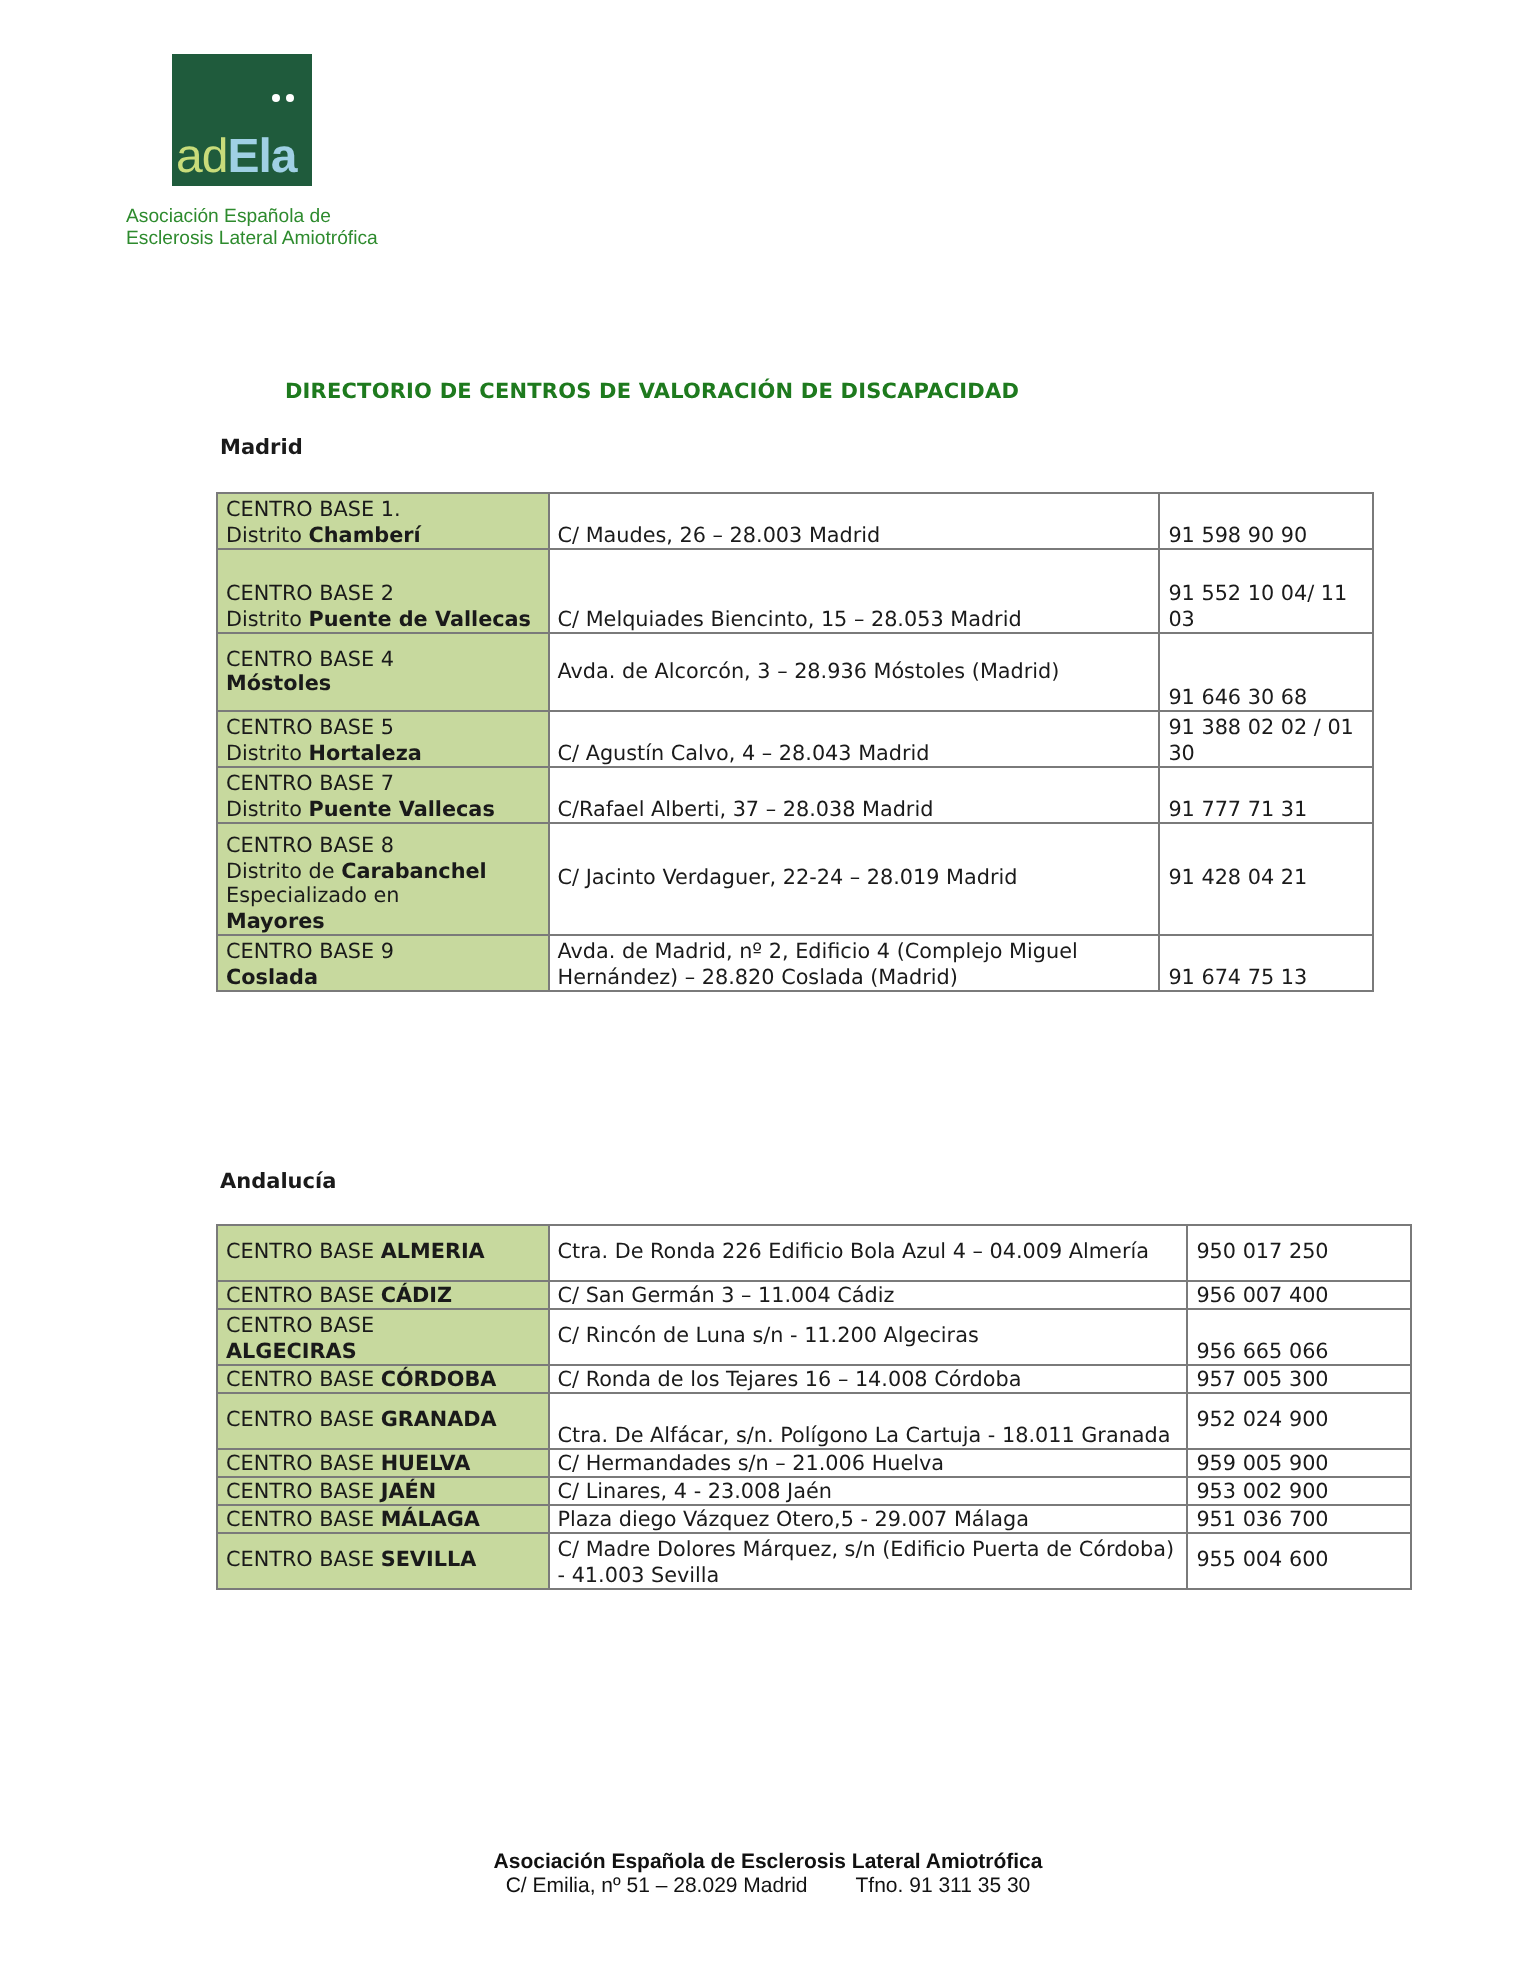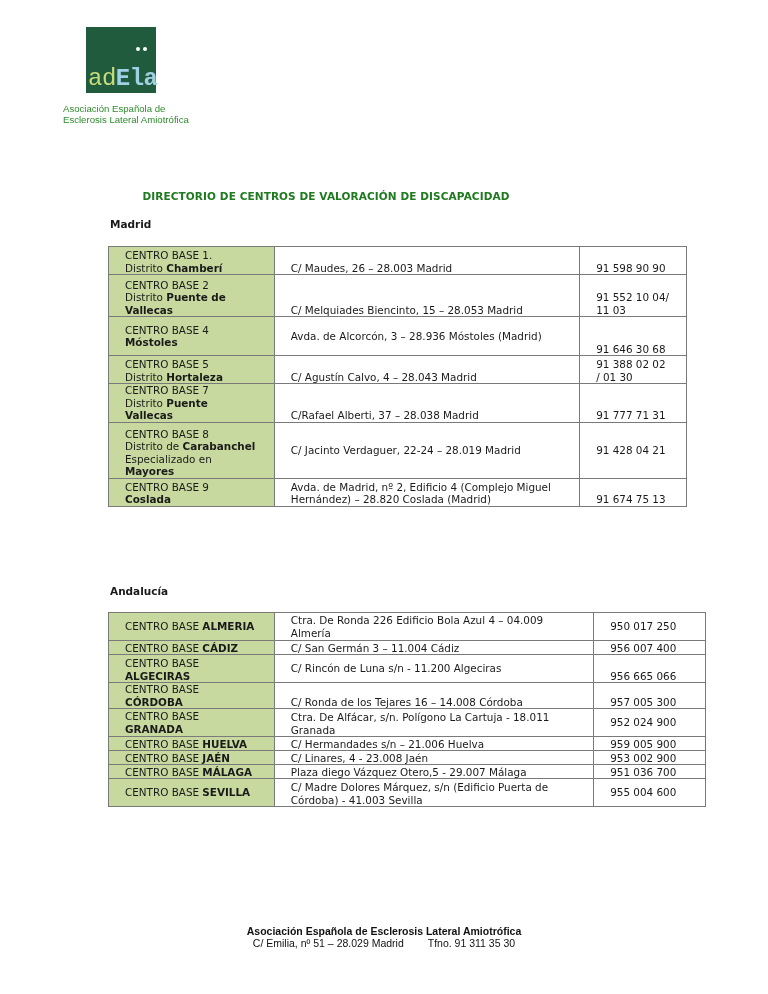--- a/index.html
+++ b/index.html
@@ -1,29 +1,29 @@
 <!DOCTYPE html>
 <html><head>
 <meta charset="utf-8">
 <style>
   html, body { margin: 0; padding: 0; background: #ffffff; }
   body { width: 768px; height: 994px; position: relative; overflow: hidden;
          font-family: "DejaVu Sans", sans-serif; color: #1a1a1a; }
   .logo-box { position: absolute; left: 86px; top: 27px; width: 70px; height: 66px; background: #1f5b3c; }
   .logo-dots { position: absolute; right: 9px; top: 9px; }
   .logo-dots span { display: inline-block; width: 4px; height: 4px; border-radius: 50%; background: #ffffff; margin-left: 3px; }
-  .logo-text { position: absolute; left: 2px; bottom: 2px; font-family: Liberation Mono, monospace; font-size: 24px; line-height: 24px; letter-spacing: -0.5px; }
+  .logo-text { position: absolute; left: 2px; bottom: 2px; font-family: Liberation Sans, sans-serif; font-size: 24px; line-height: 24px; letter-spacing: -0.5px; }
   .logo-text .ad { color: #c8dc7a; }
   .logo-text .ela { color: #9fd0e4; font-weight: bold; }
   .org-name { position: absolute; left: 63px; top: 103px; font-family: "Liberation Sans", sans-serif; font-size: 9.6px; line-height: 11px; color: #2e8b2e; }
   .doc-title { position: absolute; left: 0; width: 652px; top: 190px; text-align: center;
                font-size: 10.5px; font-weight: bold; color: #1e7a1e; letter-spacing: 0.1px; }
   .section-title { position: absolute; left: 110px; font-size: 10.5px; font-weight: bold; color: #1a1a1a; }
   table.dir { position: absolute; left: 108px; border-collapse: collapse; font-size: 10.4px; line-height: 12.5px; }
-  table.dir td { border: 1px solid #7a7a7a; padding: 0 16px; vertical-align: bottom; }
+  table.dir td { border: 1px solid #7a7a7a; padding: 0 4px; vertical-align: bottom; }
   table.dir td.name { background: #c7d99e; }
   table.dir td.mid { vertical-align: middle; }
   table.dir b { font-weight: bold; }
   .footer { position: absolute; left: 0; width: 768px; top: 925px; text-align: center;
             font-family: "Liberation Sans", sans-serif; font-size: 10.5px; line-height: 12px; color: #111; }
   .footer .l1 { font-weight: bold; }
   .footer .gap { display: inline-block; width: 24px; }
 </style>
 </head>
 <body>

